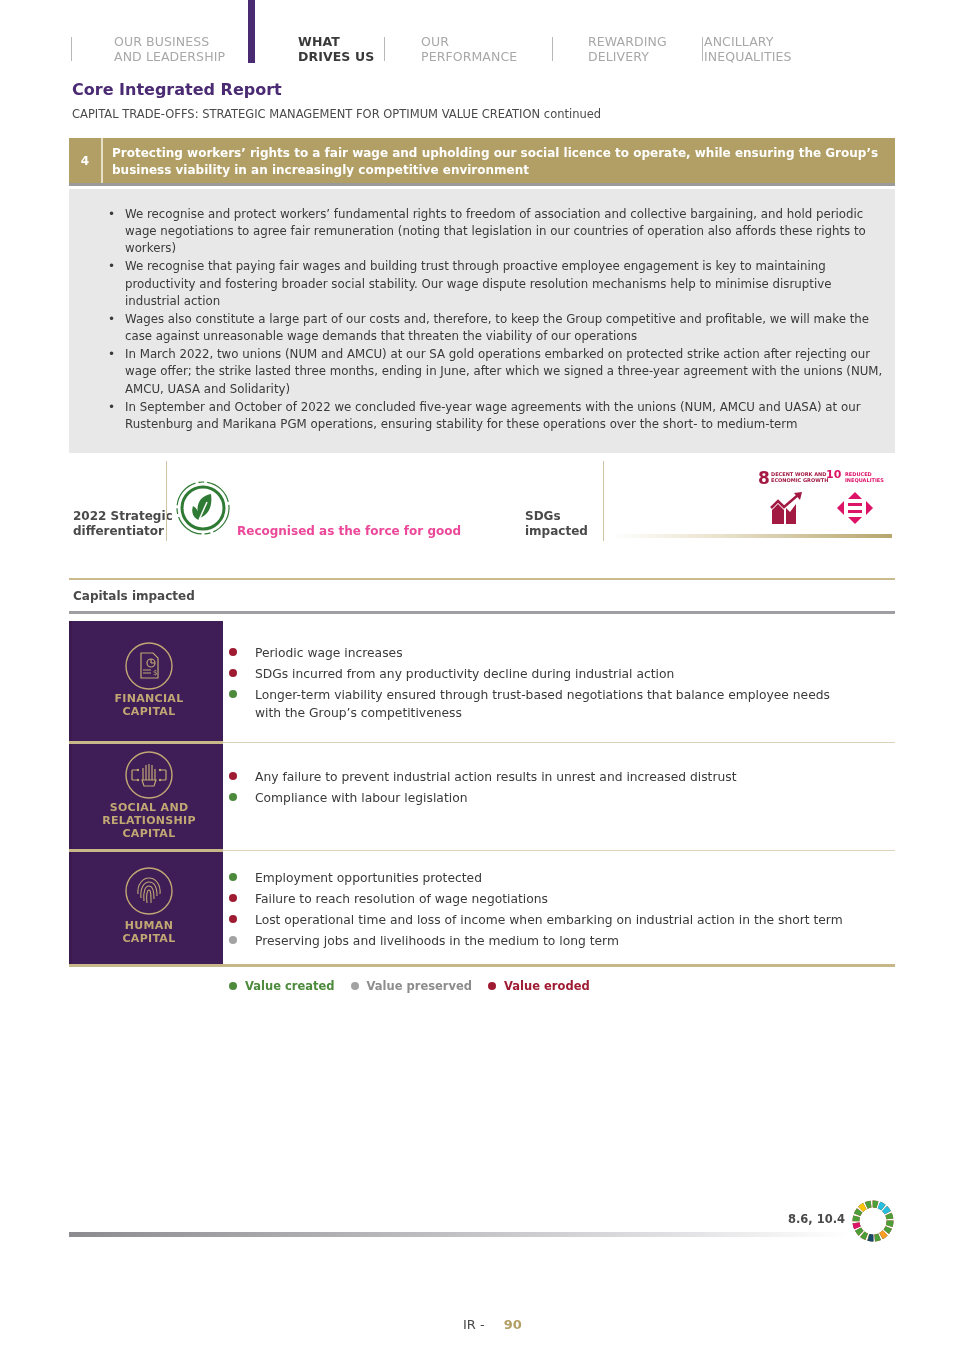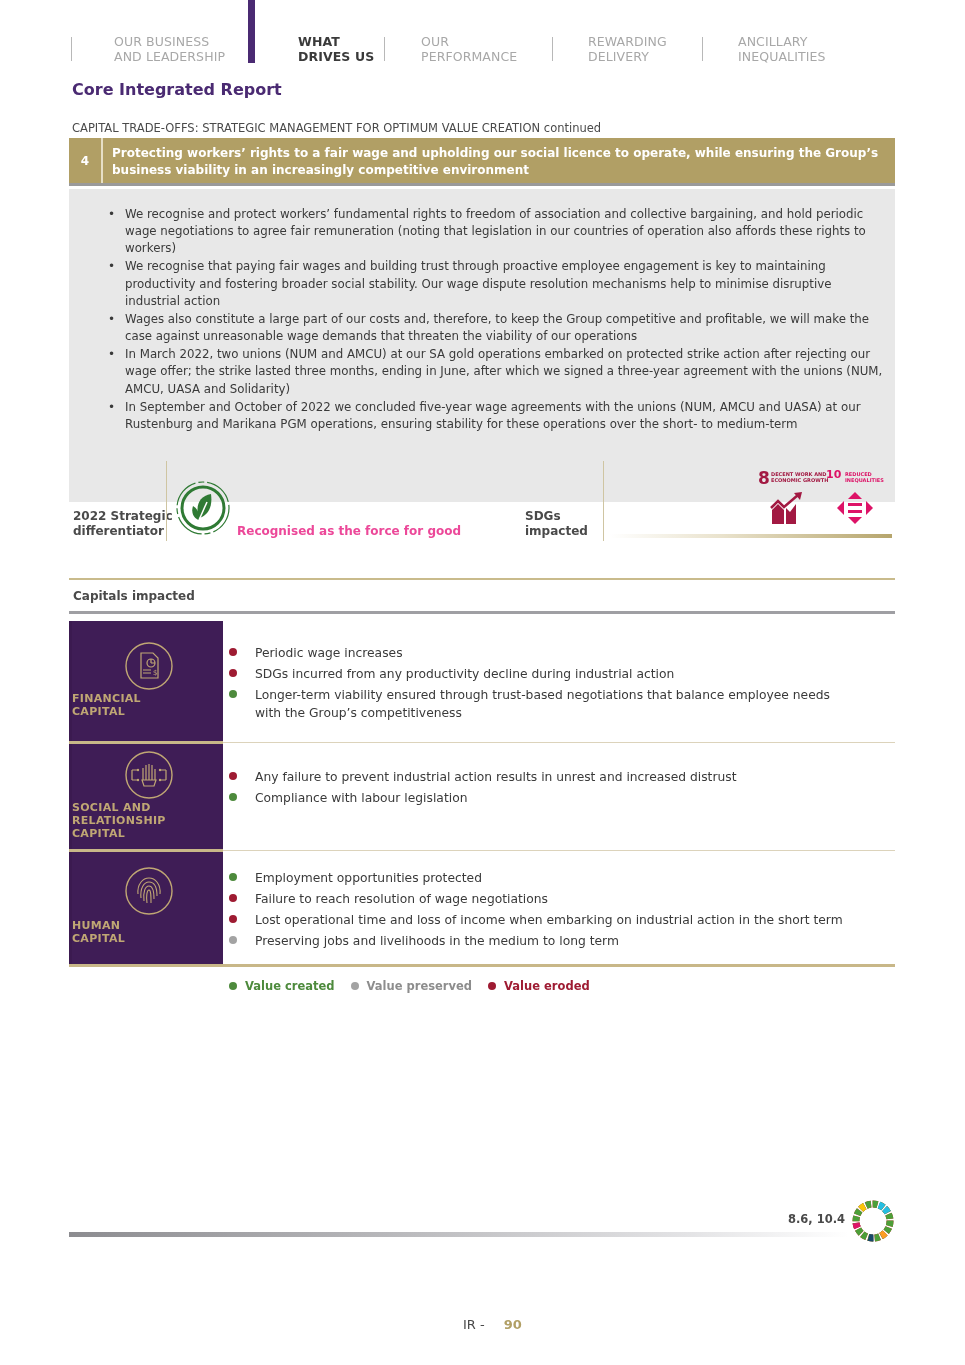--- a/index.html
+++ b/index.html
@@ -8,50 +8,50 @@
 
   
   .nav { position: absolute; top: 0; left: 0; width: 965px; height: 70px; }
   .nav-sep { position: absolute; top: 37px; width: 1px; height: 24px; background: #b8b8b8; }
   .nav-active-bar { position: absolute; top: 0; left: 248px; width: 7px; height: 63px; background: #4a2a72; }
   .nav-item { position: absolute; top: 34px; font-size: 12.5px; line-height: 15px; color: #a8a8a8; letter-spacing: 0.1px; }
   .nav-item.active { color: #3a3a3a; font-weight: bold; }
   .nav-item span { display: block; }
 
   .core-label { position: absolute; top: 80px; left: 72px; font-size: 16px; font-weight: bold; color: #4a2a72; }
-  .section-title { position: absolute; top: 121px; left: 72px; font-size: 11.5px; color: #4a4a4a; }
+  .section-title { position: absolute; top: 107px; left: 72px; font-size: 11.5px; color: #4a4a4a; }
   .section-title .cont { text-transform: none; }
 
   
   .banner { position: absolute; top: 138px; left: 69px; width: 826px; height: 48px; background: #b19f65; border-bottom: 3px solid #9a9a9a; }
   .banner-num { position: absolute; left: 0; top: 0; width: 34px; height: 45px; color: #fff; font-weight: bold; font-size: 12px; display: flex; align-items: center; justify-content: center; border-right: 2px solid #e7dfc6; }
   .banner-text { position: absolute; left: 43px; top: 7px; width: 775px; color: #fff; font-weight: bold; font-size: 12px; line-height: 17px; }
 
-  .bullet-box { position: absolute; top: 189px; left: 69px; width: 826px; height: 313px; background: #e8e8e8; }
+  .bullet-box { position: absolute; top: 189px; left: 69px; width: 826px; height: 264px; background: #e8e8e8; }
   .bullet-box ul { position: absolute; top: 17px; left: 56px; width: 760px; list-style: none; }
   .bullet-box li { position: relative; font-size: 11.8px; line-height: 17.1px; color: #3a3a3a; margin-bottom: 1.2px; }
   .bullet-box li::before { content: "•"; position: absolute; left: -17px; top: 0; font-size: 12px; color: #3a3a3a; }
 
   
   .strat-label { position: absolute; top: 509px; left: 73px; font-size: 12px; font-weight: bold; color: #4a4a4a; line-height: 15px; }
   .vline { position: absolute; width: 1px; background: #cfc5a2; }
   .leaf-icon { position: absolute; top: 480px; left: 175px; width: 56px; height: 56px; }
   .strat-text { position: absolute; top: 524px; left: 237px; font-size: 12px; font-weight: bold; color: #ec4899; }
   .sdg-label { position: absolute; top: 509px; left: 525px; font-size: 12px; font-weight: bold; color: #4a4a4a; line-height: 15px; }
   .sdg-tile { position: absolute; top: 468px; }
   .sdg-gradient { position: absolute; top: 534px; left: 610px; width: 282px; height: 4px; background: linear-gradient(to right, #ffffff 0%, #e9e2cc 40%, #b6a56c 100%); }
 
   .gold-line { position: absolute; left: 69px; width: 826px; height: 2px; background: #c9bb8c; }
   .capitals-title { position: absolute; top: 589px; left: 73px; font-size: 12px; font-weight: bold; color: #4a4a4a; }
   .gray-line { position: absolute; top: 611px; left: 69px; width: 826px; height: 3px; background: #9f9fa3; }
 
   .cap-row { position: absolute; left: 69px; width: 826px; }
   .cap-side { position: absolute; left: 0; top: 0; width: 154px; height: 100%; background: #3f1d56; border-left: 3px solid #3b1a50; }
   .cap-side .icon { position: absolute; left: 52px; width: 50px; height: 50px; }
-  .cap-side .name { position: absolute; left: 0; width: 154px; text-align: left; color: #c0a774; font-weight: bold; font-size: 11px; line-height: 13px; letter-spacing: 0.3px; }
+  .cap-side .name { position: absolute; left: 0; width: 154px; text-align: center; color: #c0a774; font-weight: bold; font-size: 11px; line-height: 13px; letter-spacing: 0.3px; }
   .cap-list { position: absolute; left: 186px; list-style: none; }
   .cap-list li { position: relative; font-size: 12.3px; line-height: 18px; color: #3a3a3a; margin-bottom: 3px; }
   .cap-list .dot { position: absolute; left: -26px; top: 4px; width: 8px; height: 8px; border-radius: 50%; }
   .row-divider { position: absolute; left: 69px; width: 826px; height: 3px; background: #c8b788; }
   .row-divider-thin { position: absolute; left: 223px; width: 672px; height: 1px; background: #dcd3bb; }
 
   .legend { position: absolute; top: 979px; left: 229px; font-size: 11.5px; font-weight: bold; display: flex; align-items: center; }
   .legend .li { display: flex; align-items: center; margin-right: 16px; }
   .legend .dot { width: 8px; height: 8px; border-radius: 50%; margin-right: 8px; }
 
@@ -79,21 +79,21 @@
   <div class="nav-item" style="left:421px">
     <span>OUR</span>
     <span>PERFORMANCE</span>
   </div>
   <div class="nav-sep" style="left:552px"></div>
   <div class="nav-item" style="left:588px">
     <span>REWARDING</span>
     <span>DELIVERY</span>
   </div>
   <div class="nav-sep" style="left:702px"></div>
-  <div class="nav-item" style="left:738px">
+  <div class="nav-item" style="left:704px">
     <span>ANCILLARY</span>
     <span>INEQUALITIES</span>
   </div>
 </div>
 
 <div class="core-label">Core Integrated Report</div>
 <div class="section-title"><span>CAPITAL TRADE-OFFS: STRATEGIC MANAGEMENT FOR OPTIMUM VALUE CREATION</span><span class="cont"> continued</span></div>
 
 <div class="banner">
   <div class="banner-num">4</div>

